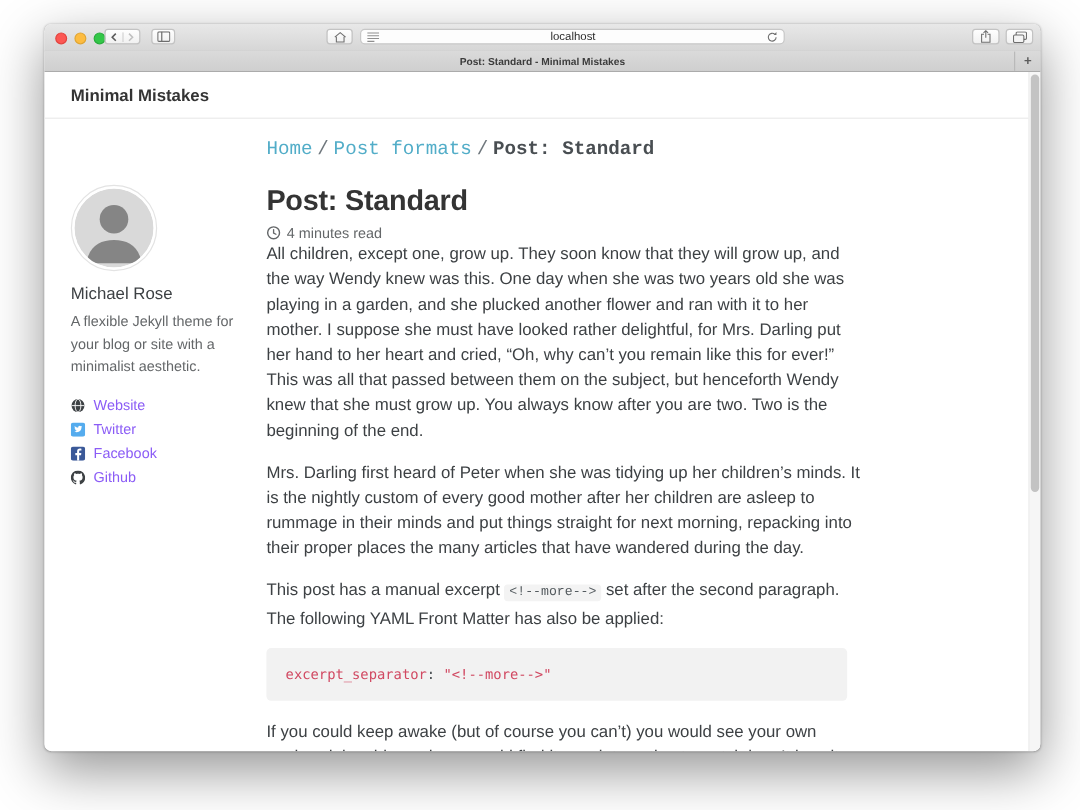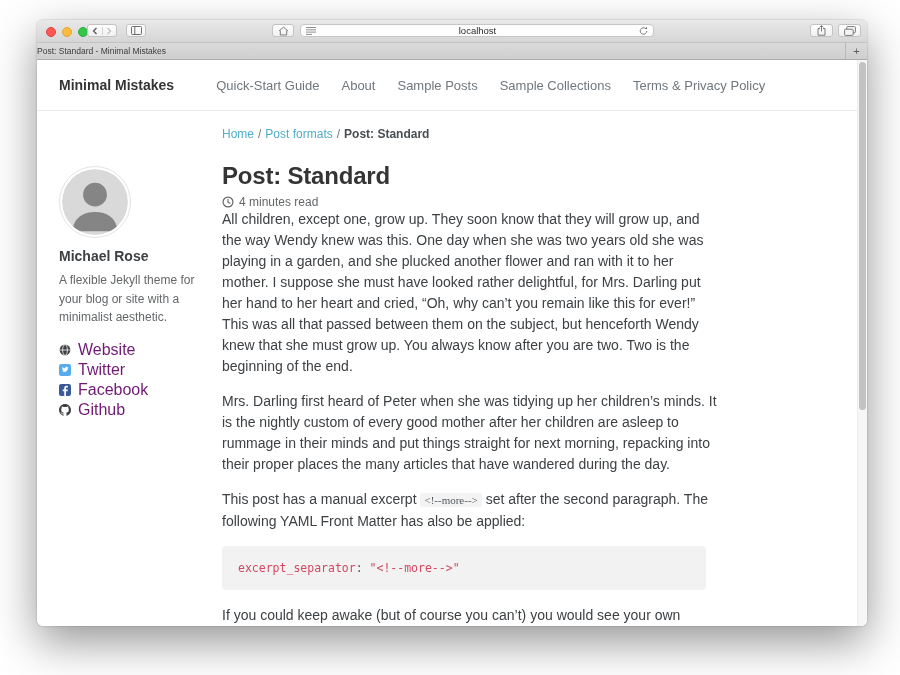--- a/index.html
+++ b/index.html
@@ -31,54 +31,54 @@
   .urlfield{position:absolute;left:263px;top:4px;width:354px;height:13px;border:1px solid #c7c7c7;
     border-radius:4px;background:#fdfdfd;display:flex;align-items:center;box-sizing:border-box;padding:0 5px;}
   .urlfield .reader{flex:0 0 auto;}
   .urlfield .urltext{flex:1;text-align:center;font-size:9.5px;color:#2b2b2b;}
   .urlfield .refresh{flex:0 0 auto;}
   .sharebtn{left:773px;width:23px;}
   .tabsbtn{left:801px;width:23px;}
 
   
   .tabbar{height:16px;flex:0 0 16px;background:linear-gradient(#dadada,#cfcfcf);
-    border-bottom:1px solid #ababab;position:relative;display:flex;align-items:center;justify-content:flex-start;}
+    border-bottom:1px solid #ababab;position:relative;display:flex;align-items:center;justify-content:center;font-weight:bold;}
   .tabtitle{font-size:8.5px;color:#3c3c3c;}
   .newtab{position:absolute;right:0;top:0;width:22px;height:16px;border-left:1px solid #b9b9b9;
     display:flex;align-items:center;justify-content:center;font-size:11px;color:#5c5c5c;box-sizing:border-box;}
 
   
   .content{flex:1;background:#fff;position:relative;overflow:hidden;}
-  .masthead{height:51px;border-bottom:1px solid #eaeaea;display:flex;align-items:center;padding-left:22px;box-sizing:border-box;}
+  .masthead{height:39px;border-bottom:1px solid #eaeaea;display:flex;align-items:center;padding-left:22px;box-sizing:border-box;}
   .site-title{font-size:14px;font-weight:bold;color:#343434;text-decoration:none;}
   .site-nav{display:flex;gap:22px;margin-left:42px;}
   .site-nav a{font-size:13px;color:#6f777d;text-decoration:none;}
 
   .page-body{position:relative;}
 
   
   .author-sidebar{position:absolute;left:22px;top:55px;width:152px;}
   .avatar{width:66px;height:66px;border-radius:50%;border:1px solid #e3e3e3;background:#fff;padding:2px;}
   .avatar svg{display:block;border-radius:50%;}
-  .author-name{font-size:14px;font-weight:bold;color:#3d4144;margin-top:10px;}
+  .author-name{font-size:14px;font-weight:normal;color:#3d4144;margin-top:10px;}
   .author-bio{font-size:12px;color:#646769;line-height:1.55;margin-top:7px;}
   .author-links{margin-top:13px;}
   .author-link{display:flex;align-items:center;gap:7px;height:20px;text-decoration:none;}
-  .author-link span.lbl{font-size:16px;color:#701a75;}
+  .author-link span.lbl{font-size:12px;color:#8b5cf6;}
 
   
   .main-col{margin-left:185px;width:500px;padding-top:16px;}
-  .breadcrumb{font-size:12px;color:#6f777d;}
+  .breadcrumb{font-size:16px;color:#6f777d;font-family:Liberation Mono, monospace;}
   .breadcrumb a{color:#52adc8;text-decoration:none;}
   .breadcrumb .sep{margin:0 4px;color:#6f777d;}
   .breadcrumb .current{font-weight:bold;color:#494e52;}
   h1.post-title{font-size:24px;line-height:28px;color:#343434;margin:21px 0 5px;font-weight:bold;letter-spacing:-.2px;}
   .post-meta{display:flex;align-items:center;gap:5px;font-size:12px;color:#646769;}
   .main-col p{font-size:14px;line-height:21px;color:#3d4144;margin:0 0 14px;}
-  code.inline{font-family:Liberation Serif, serif;font-size:11px;background:#f3f3f3;
+  code.inline{font-family:Liberation Mono, monospace;font-size:11px;background:#f3f3f3;
     padding:1px 4px;border-radius:3px;color:#535a5e;}
   .codeblock{background:#f2f2f2;border-radius:4px;margin:12px 16px 15px 0;padding:14px 16px;
     font-family:"DejaVu Sans Mono",monospace;font-size:11.5px;line-height:1.4;white-space:pre;}
   .codeblock .k{color:#d14962;}
   .codeblock .c{color:#494e52;}
   .codeblock .v{color:#d14962;}
 
   
   .scrollbar{position:absolute;right:0;top:0;bottom:0;width:9px;background:#f6f6f6;border-left:1px solid #ededed;}
   .scroll-thumb{position:absolute;top:2px;right:1px;width:7px;height:348px;border-radius:3.5px;background:#c3c3c3;}
@@ -157,27 +157,20 @@
 
     <div class="tabbar">
       <span class="tabtitle">Post: Standard - Minimal Mistakes</span>
       <span class="newtab">+</span>
     </div>
 
     <div class="content">
 
       <div class="masthead">
         <a class="site-title" href="#">Minimal Mistakes</a>
-        <nav class="site-nav">
-          <a href="#">Quick-Start Guide</a>
-          <a href="#">About</a>
-          <a href="#">Sample Posts</a>
-          <a href="#">Sample Collections</a>
-          <a href="#">Terms &amp; Privacy Policy</a>
-        </nav>
       </div>
 
       <div class="page-body">
 
         <aside class="author-sidebar">
           <div class="avatar">
             <svg width="66" height="66" viewBox="0 0 72 72">
                 <circle cx="36" cy="36" r="36" fill="#d9d9d9"></circle>
                 <circle cx="36" cy="28" r="13" fill="#858585"></circle>
                 <path d="M11 68c2-15 12-21 25-21s23 6 25 21z" fill="#858585"></path>

